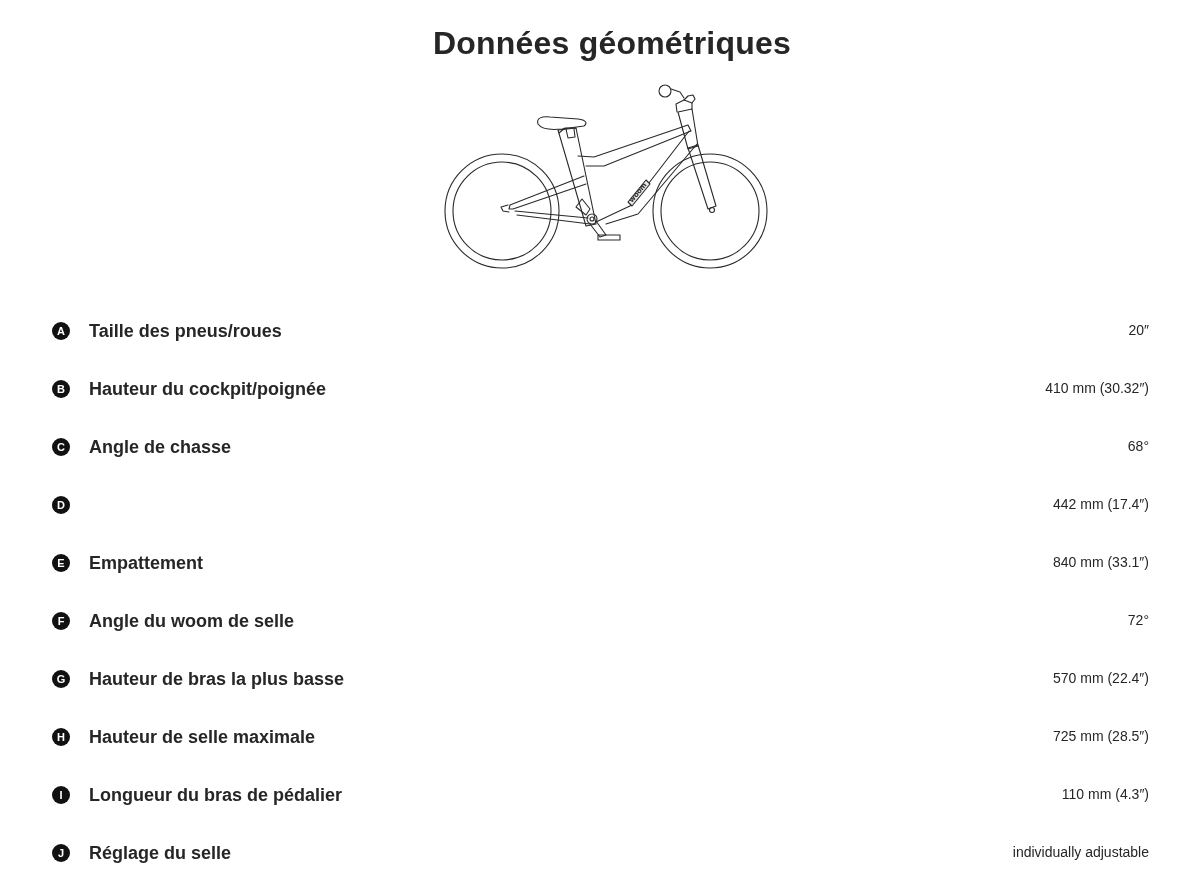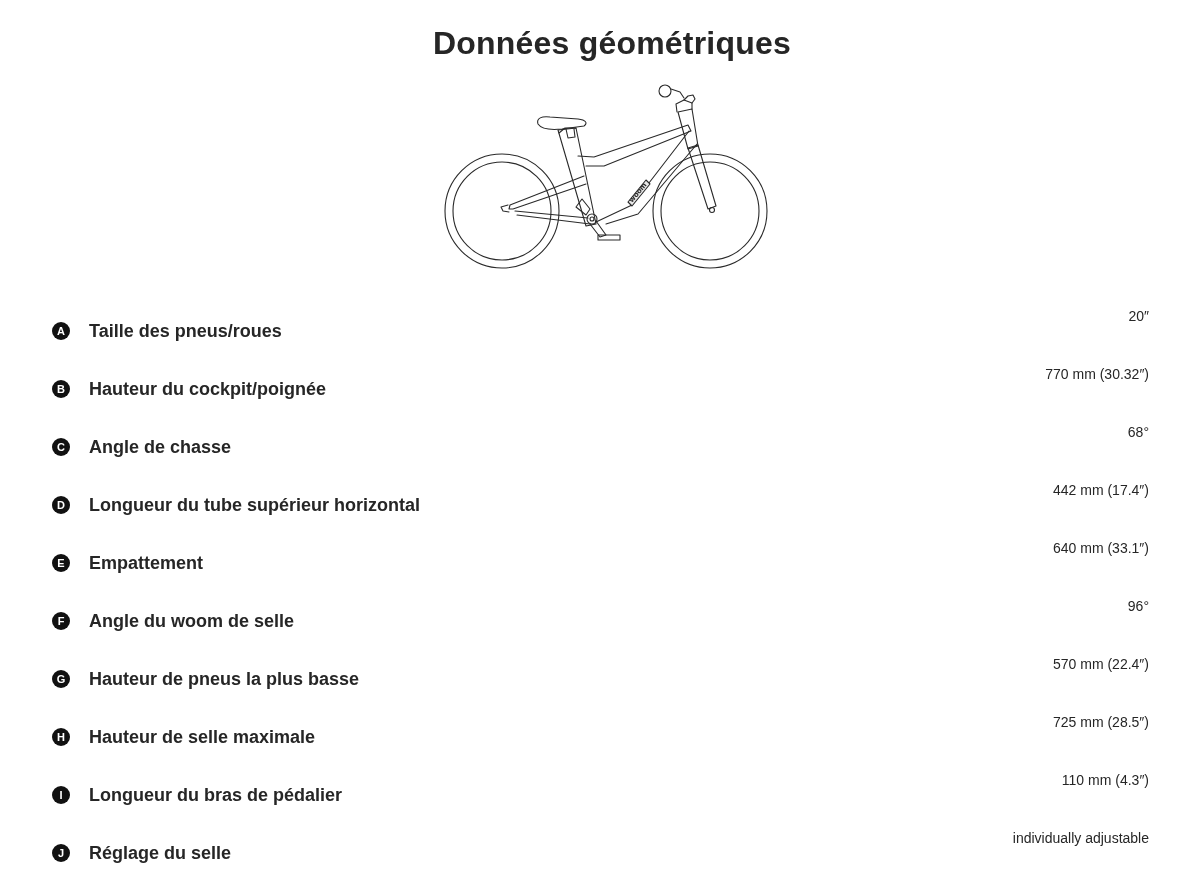--- a/index.html
+++ b/index.html
@@ -73,21 +73,21 @@
       top: 19px;
       font-size: 18px;
       font-weight: 600;
       line-height: 20px;
       color: #262626;
       white-space: nowrap;
     }
     .geo-value {
       position: absolute;
       right: 51px;
-      top: 4px;
+      top: 18px;
       font-size: 14px;
       font-weight: 400;
       line-height: 20px;
       color: #262626;
       white-space: nowrap;
       text-align: right;
     }
   </style>
 </head>
 <body>
@@ -159,45 +159,44 @@
 
 <ul class="geo-list">
   <li class="geo-row">
     <span class="geo-badge">A</span>
     <span class="geo-label">Taille des pneus/roues</span>
     <span class="geo-value">20″</span>
   </li>
   <li class="geo-row">
     <span class="geo-badge">B</span>
     <span class="geo-label">Hauteur du cockpit/poignée</span>
-    <span class="geo-value">770 mm (30.32″)</span>
+    <span class="geo-value">410 mm (30.32″)</span>
   </li>
   <li class="geo-row">
     <span class="geo-badge">C</span>
     <span class="geo-label">Angle de chasse</span>
     <span class="geo-value">68°</span>
   </li>
   <li class="geo-row">
     <span class="geo-badge">D</span>
-    <span class="geo-label">Longueur du tube supérieur horizontal</span>
     <span class="geo-value">442 mm (17.4″)</span>
   </li>
   <li class="geo-row">
     <span class="geo-badge">E</span>
     <span class="geo-label">Empattement</span>
-    <span class="geo-value">640 mm (33.1″)</span>
+    <span class="geo-value">840 mm (33.1″)</span>
   </li>
   <li class="geo-row">
     <span class="geo-badge">F</span>
     <span class="geo-label">Angle du woom de selle</span>
-    <span class="geo-value">96°</span>
+    <span class="geo-value">72°</span>
   </li>
   <li class="geo-row">
     <span class="geo-badge">G</span>
-    <span class="geo-label">Hauteur de pneus la plus basse</span>
+    <span class="geo-label">Hauteur de bras la plus basse</span>
     <span class="geo-value">570 mm (22.4″)</span>
   </li>
   <li class="geo-row">
     <span class="geo-badge">H</span>
     <span class="geo-label">Hauteur de selle maximale</span>
     <span class="geo-value">725 mm (28.5″)</span>
   </li>
   <li class="geo-row">
     <span class="geo-badge">I</span>
     <span class="geo-label">Longueur du bras de pédalier</span>

